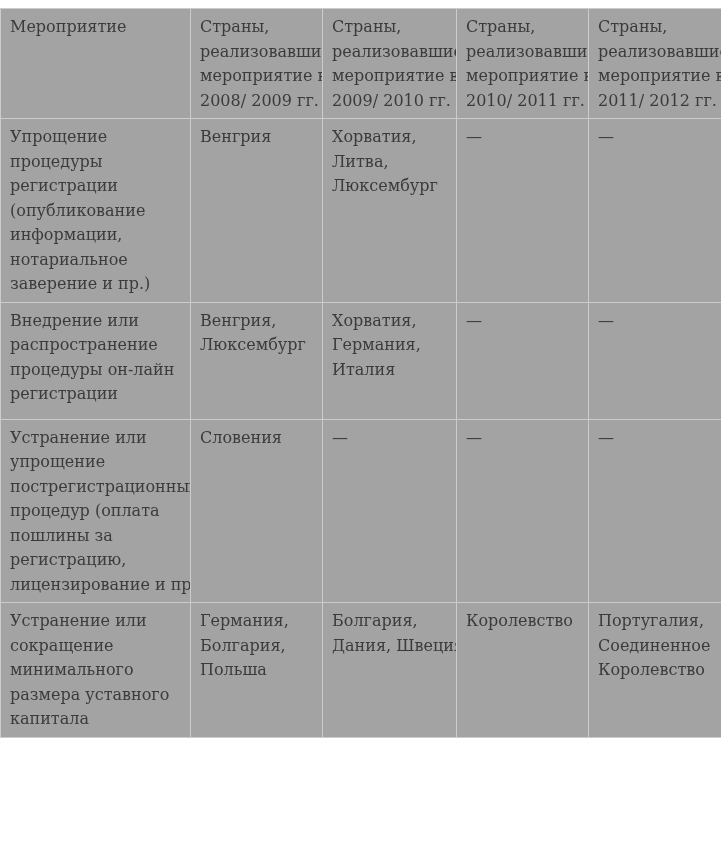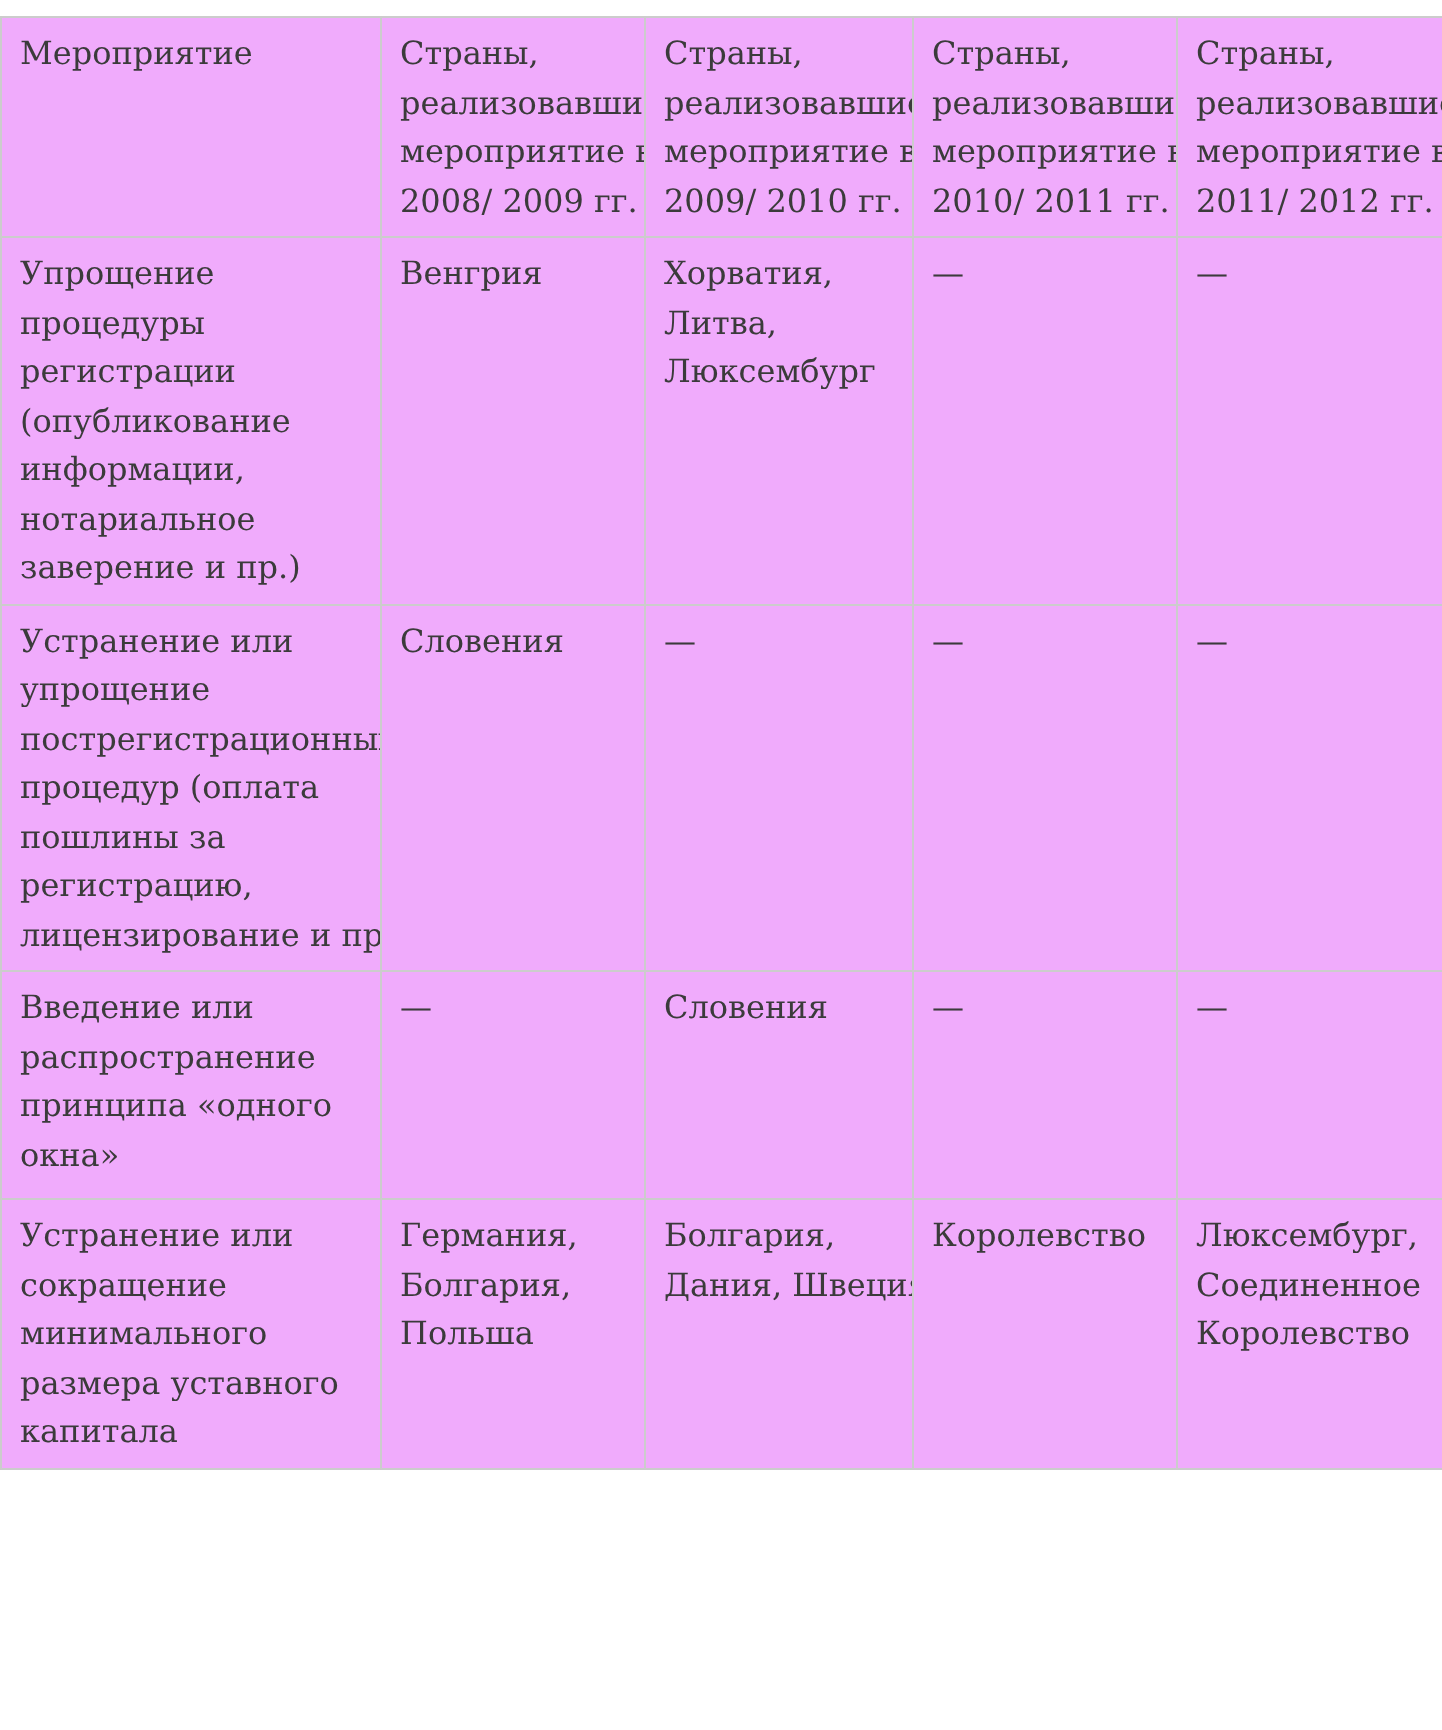--- a/index.html
+++ b/index.html
@@ -13,21 +13,21 @@
     box-sizing: border-box;
     padding-top: 8px;
     background: #ffffff;
     font-family: "DejaVu Serif", "Liberation Serif", serif;
     color: #3b3b3b;
   }
   table.measures {
     border-collapse: collapse;
     table-layout: fixed;
     width: 721px;
-    background: #f0abfc;
+    background: #a3a3a3;
   }
   table.measures th,
   table.measures td {
     border: 1px solid #cccccc;
     vertical-align: top;
     text-align: left;
     font-weight: normal;
     font-size: 16px;
     line-height: 24.5px;
     color: #3b3b3b;
@@ -85,54 +85,57 @@
 информации,
 нотариальное
 заверение и пр.)</td>
         <td>Венгрия</td>
         <td>Хорватия,
 Литва,
 Люксембург</td>
         <td>—</td>
         <td>—</td>
       </tr>
+      <tr class="r1">
+        <td>Внедрение или
+распространение
+процедуры он-лайн
+регистрации</td>
+        <td>Венгрия,
+Люксембург</td>
+        <td>Хорватия,
+Германия,
+Италия</td>
+        <td>—</td>
+        <td>—</td>
+      </tr>
       <tr class="r2">
         <td>Устранение или
 упрощение
 пострегистрационных
 процедур (оплата
 пошлины за
 регистрацию,
 лицензирование и пр.)</td>
         <td>Словения</td>
         <td>—</td>
-        <td>—</td>
-        <td>—</td>
-      </tr>
-      <tr class="r3">
-        <td>Введение или
-распространение
-принципа «одного
-окна»</td>
-        <td>—</td>
-        <td>Словения</td>
         <td>—</td>
         <td>—</td>
       </tr>
       <tr class="r4">
         <td>Устранение или
 сокращение
 минимального
 размера уставного
 капитала</td>
         <td>Германия,
 Болгария,
 Польша</td>
         <td>Болгария,
 Дания, Швеция</td>
         <td>Королевство</td>
-        <td>Люксембург,
+        <td>Португалия,
 Соединенное
 Королевство</td>
       </tr>
     </tbody>
   </table>
 </div>
 
 </body></html>

